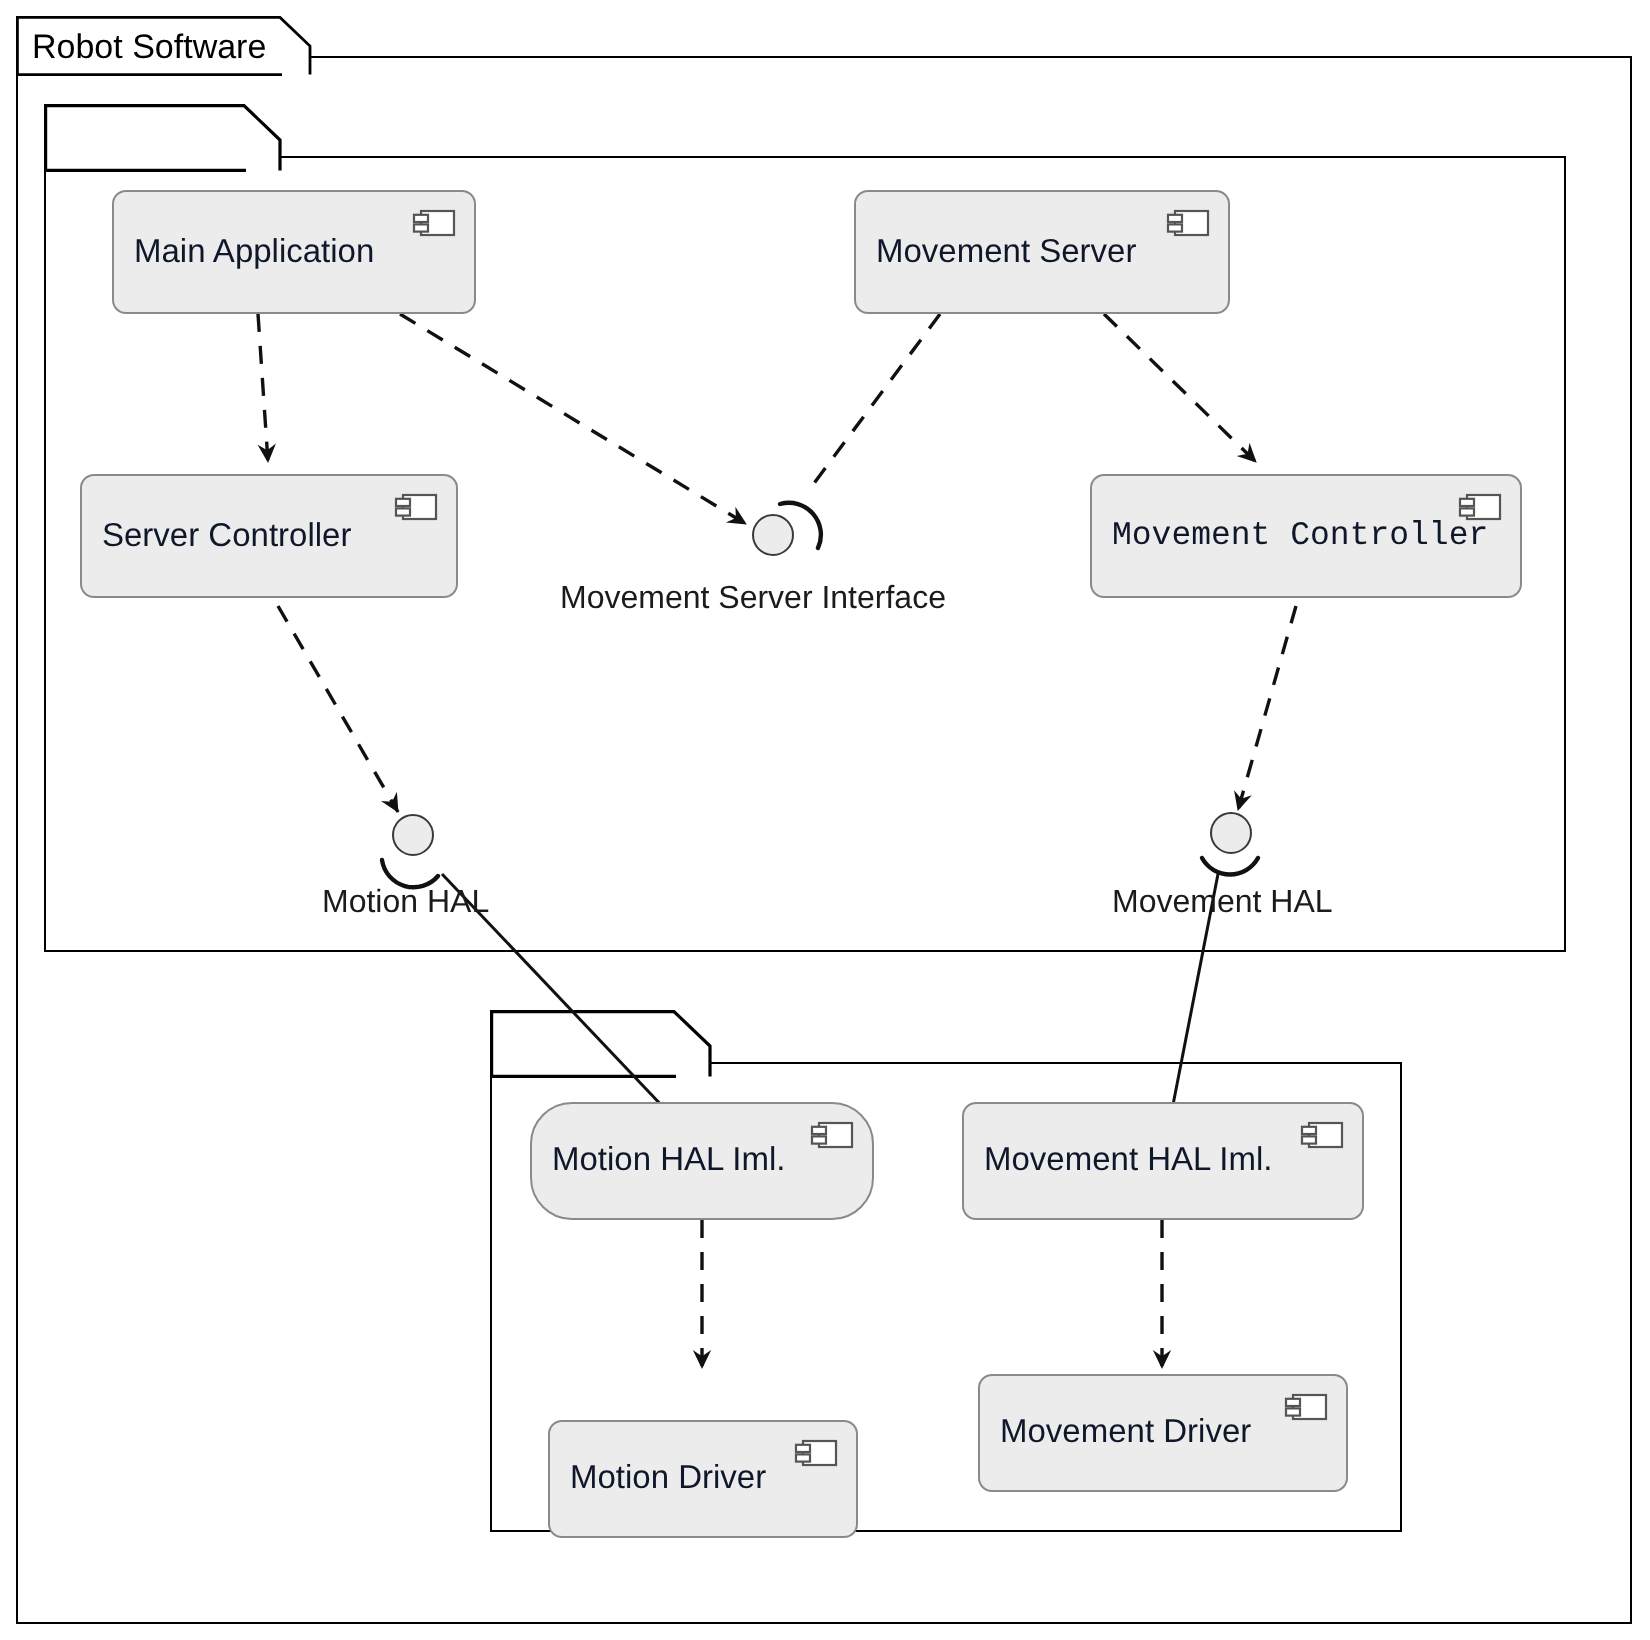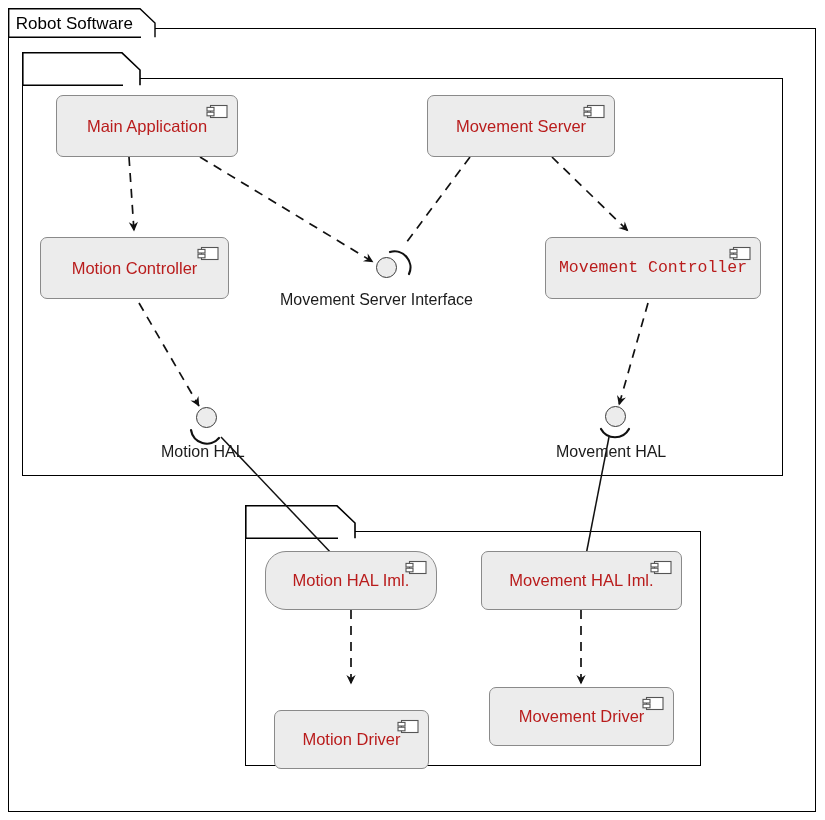--- a/index.html
+++ b/index.html
@@ -44,21 +44,20 @@
     left: 0;
     top: 0;
     height: 28px;
     box-sizing: border-box;
     display: flex;
     align-items: center;
     padding: 0 22px 0 8px;
     background: #ffffff;
     white-space: nowrap;
     color: #000000;
-    justify-content: flex-end;
   }
   .pkg-tab-label {
     font-size: 17px;
     line-height: 1;
   }
   .pkg-outer .pkg-tab-label { font-weight: normal; }
   .pkg-inner .pkg-tab-label { font-weight: bold; }
   .pkg-tab-svg {
     position: absolute;
     left: 0;
@@ -68,22 +67,21 @@
 
   
   .component {
     position: absolute;
     box-sizing: border-box;
     background: #ececec;
     border: 1.1px solid #8a8a8a;
     border-radius: 7px;
     display: flex;
     align-items: center;
-    justify-content: center;
-    color: #b91c1c;
+    color: #0f172a;
   }
   .component-label {
     font-size: 16.5px;
     line-height: 1.1;
     text-align: center;
     padding: 0 10px;
     user-select: none;
   }
   .comp-icon {
     position: absolute;
@@ -187,21 +185,21 @@
   <div class="component" style="left:427px; top:95px; width:188px; height:62px;">
     <span class="component-label">Movement Server</span>
     <svg class="comp-icon" viewBox="0 0 22 15">
       <rect x="4.5" y="1.5" width="16.5" height="12" fill="#ffffff" stroke="#555555" stroke-width="1.1"></rect>
       <rect x="1" y="3.4" width="7" height="3.6" fill="#ffffff" stroke="#555555" stroke-width="1.1"></rect>
       <rect x="1" y="8.2" width="7" height="3.6" fill="#ffffff" stroke="#555555" stroke-width="1.1"></rect>
     </svg>
   </div>
 
   <div class="component" style="left:40px; top:237px; width:189px; height:62px;">
-    <span class="component-label">Motion Controller</span>
+    <span class="component-label">Server Controller</span>
     <svg class="comp-icon" viewBox="0 0 22 15">
       <rect x="4.5" y="1.5" width="16.5" height="12" fill="#ffffff" stroke="#555555" stroke-width="1.1"></rect>
       <rect x="1" y="3.4" width="7" height="3.6" fill="#ffffff" stroke="#555555" stroke-width="1.1"></rect>
       <rect x="1" y="8.2" width="7" height="3.6" fill="#ffffff" stroke="#555555" stroke-width="1.1"></rect>
     </svg>
   </div>
 
   <div class="component" style="left:545px; top:237px; width:216px; height:62px;font-family:Liberation Mono, monospace;">
     <span class="component-label">Movement Controller</span>
     <svg class="comp-icon" viewBox="0 0 22 15">

